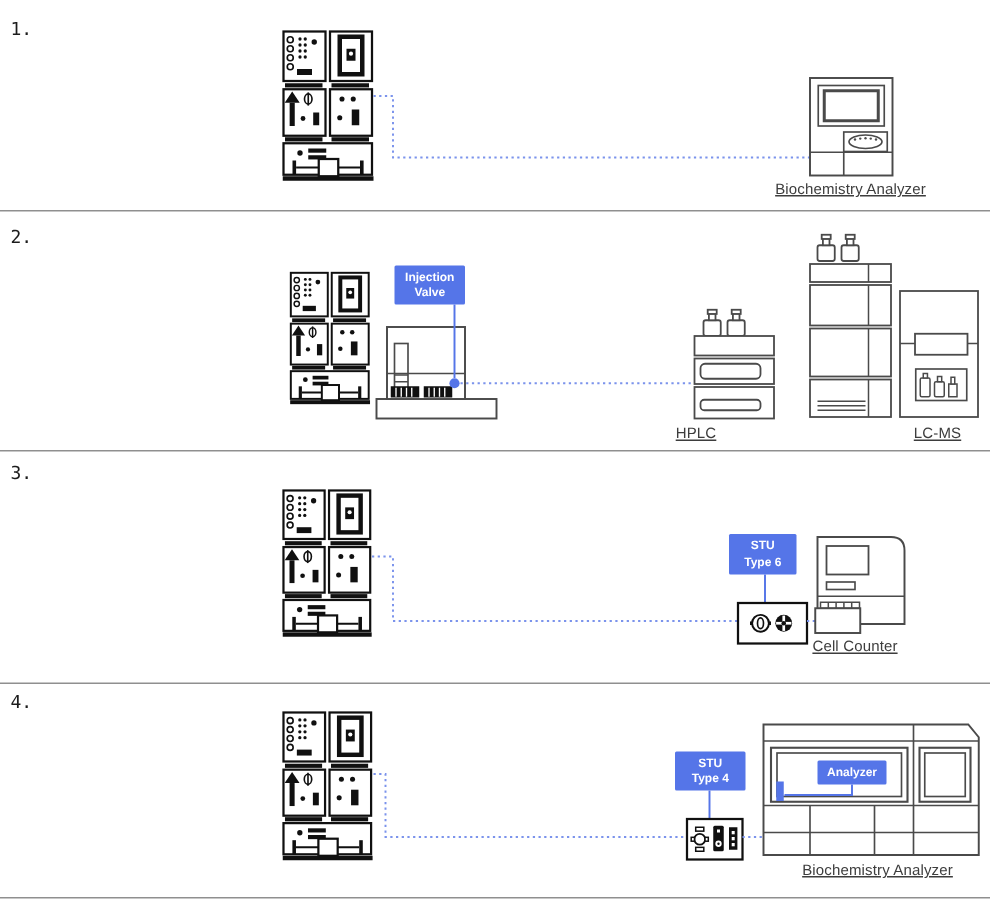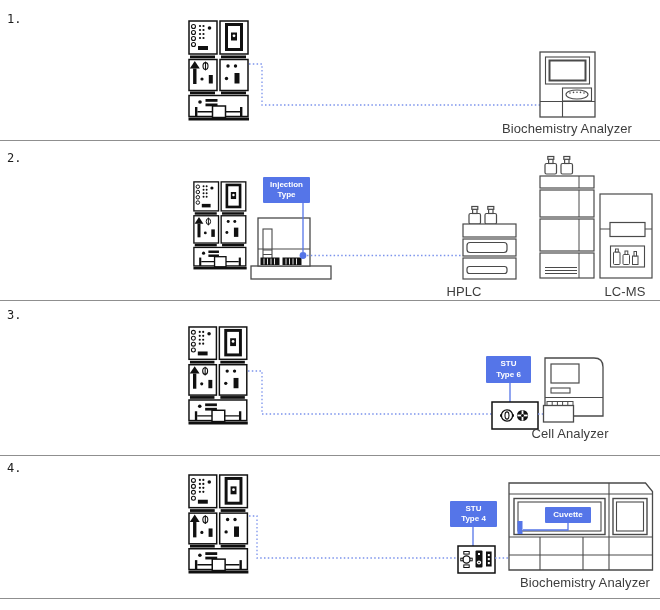--- a/index.html
+++ b/index.html
@@ -2,22 +2,22 @@
 <html><head>
 <meta charset="utf-8">
 <style>
   html,body{margin:0;padding:0;background:#fff;}
   .canvas{position:relative;width:660px;height:610px;background:#fff;overflow:hidden;
           font-family:"Liberation Sans",sans-serif;}
   .art{position:absolute;left:0;top:0;z-index:1;}
   .sep{position:absolute;left:0;width:660px;height:0;border-top:1px solid #8f8f8f;z-index:2;}
   .rownum{position:absolute;z-index:3;font-family:"DejaVu Sans Mono",monospace;
           font-size:12px;color:#1c1c1c;}
-  .devlabel{position:absolute;z-index:3;transform:translateX(-50%);font-size:13px;
-            color:#3d3d3d;white-space:nowrap;letter-spacing:.1px;}
+  .devlabel{position:absolute;z-index:3;transform:translateX(-50%);font-size:10px;
+            color:#3d3d3d;white-space:nowrap;letter-spacing:.1px;text-decoration:underline;}
   .tag{position:absolute;z-index:3;background:#5575e8;color:#fff;font-size:8px;
        font-weight:bold;display:flex;flex-direction:column;align-items:center;
        justify-content:center;text-align:left;line-height:1.3;border-radius:1px;}
 </style>
 </head>
 <body>
 
 <div class="canvas">
 
   <svg class="art" width="660" height="610" viewBox="0 0 660 610">
@@ -240,32 +240,32 @@
   <div class="sep" style="top:598px"></div>
 
   <div class="rownum" style="left:7px;top:12px">1.</div>
   <div class="rownum" style="left:7px;top:151px">2.</div>
   <div class="rownum" style="left:7px;top:308px">3.</div>
   <div class="rownum" style="left:7px;top:461px">4.</div>
 
   <div class="devlabel" style="left:567px;top:121px">Biochemistry Analyzer</div>
   <div class="devlabel" style="left:464px;top:284px">HPLC</div>
   <div class="devlabel" style="left:625px;top:284px">LC-MS</div>
-  <div class="devlabel" style="left:570px;top:426px">Cell Analyzer</div>
+  <div class="devlabel" style="left:570px;top:426px">Cell Counter</div>
   <div class="devlabel" style="left:585px;top:575px">Biochemistry Analyzer</div>
 
   <div class="tag" style="left:263px;top:177px;width:47px;height:26px">
     <span>Injection</span>
-    <span>Type</span>
+    <span>Valve</span>
   </div>
   <div class="tag" style="left:486px;top:356px;width:45px;height:27px">
     <span>STU</span>
     <span>Type 6</span>
   </div>
   <div class="tag" style="left:450px;top:501px;width:47px;height:26px">
     <span>STU</span>
     <span>Type 4</span>
   </div>
   <div class="tag" style="left:545px;top:507px;width:46px;height:16px">
-    <span>Cuvette</span>
+    <span>Analyzer</span>
   </div>
 
 </div>
 
 </body></html>

